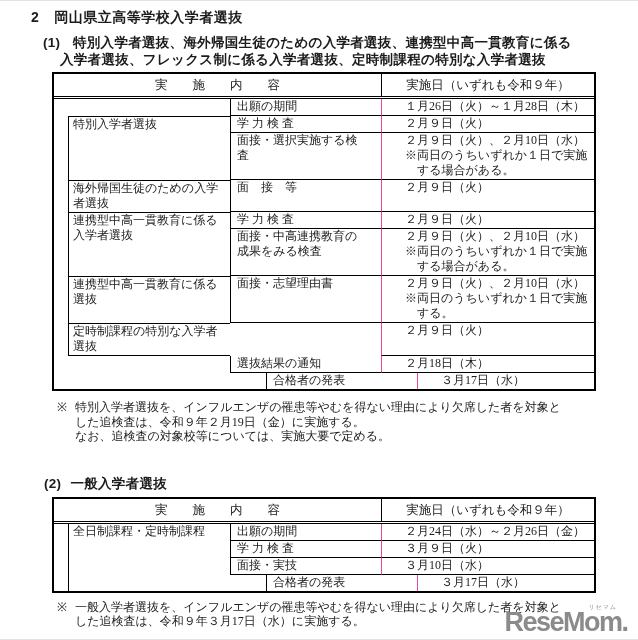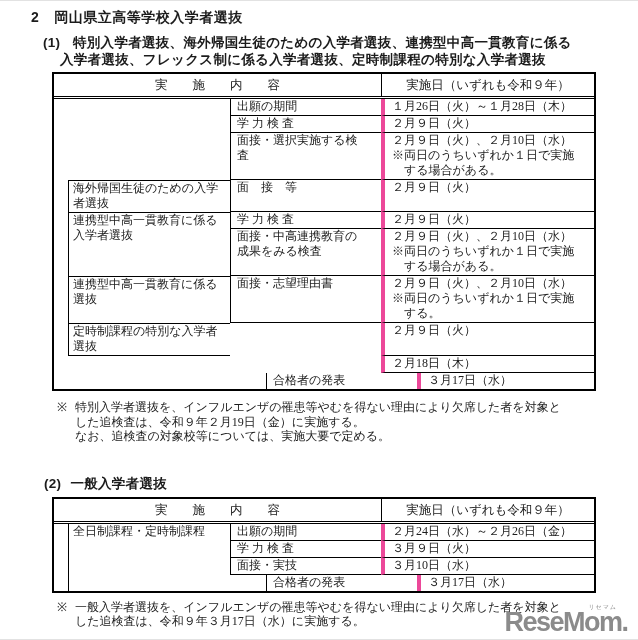--- a/index.html
+++ b/index.html
@@ -55,21 +55,21 @@
   .tbl-body {
     display:grid;
     grid-template-columns:176px 151px 1fr;
     line-height:15px;
   }
   .cell {
     padding:0 5px 1px 6px;
     white-space:pre-line;
   }
   .cell.exam { grid-column:2; border-left:1px solid #000; border-bottom:1px solid #000; }
-  .cell.date { grid-column:3; border-left:4px solid #ec4899; border-bottom:1px solid #000; padding-left:7px; }
+  .cell.date { grid-column:3; border-left:1px solid #ec4899; border-bottom:1px solid #000; padding-left:23px; }
   .cell.nb { border-bottom:none;margin-left:36px; }
   .catbox {
     grid-column:1;
     margin-left:14px;
     padding:0 4px 1px;
     white-space:pre-line;
     border-left:1px solid #000;
     border-top:1px solid #000;
   }
   .catbox.cb-last { border-bottom:1px solid #000; }
@@ -117,20 +117,21 @@
 
 <div class="tbl t1">
   <div class="tbl-head">
     <div class="th-content">実　　施　　内　　容</div>
     <div class="th-date">実施日（いずれも令和９年）</div>
   </div>
   <div class="tbl-body">
     <div class="cell exam" style="grid-row:1">出願の期間</div>
     <div class="cell date" style="grid-row:1">１月26日（火）～１月28日（木）</div>
 
+    <div class="catbox" style="grid-row:2/4">特別入学者選抜</div>
     <div class="cell exam" style="grid-row:2">学 力 検 査</div>
     <div class="cell date" style="grid-row:2">２月９日（火）</div>
 
     <div class="cell exam" style="grid-row:3">面接・選択実施する検
 査</div>
     <div class="cell date" style="grid-row:3">２月９日（火）、２月10日（水）
 ※両日のうちいずれか１日で実施
 　する場合がある。</div>
 
     <div class="catbox" style="grid-row:4/5">海外帰国生徒のための入学
@@ -153,20 +154,21 @@
 選抜</div>
     <div class="cell exam" style="grid-row:7">面接・志望理由書</div>
     <div class="cell date" style="grid-row:7">２月９日（火）、２月10日（水）
 ※両日のうちいずれか１日で実施
 　する。</div>
 
     <div class="catbox cb-last" style="grid-row:8/9">定時制課程の特別な入学者
 選抜</div>
     <div class="cell date" style="grid-row:8">２月９日（火）</div>
 
+    <div class="cell exam" style="grid-row:9">選抜結果の通知</div>
     <div class="cell date" style="grid-row:9">２月18日（木）</div>
 
     <div class="cell exam nb" style="grid-row:10">合格者の発表</div>
     <div class="cell date nb" style="grid-row:10">３月17日（水）</div>
   </div>
 </div>
 
 <div class="note note1">
   <span class="note-mark">※</span>
   <div class="note-text pre">特別入学者選抜を、インフルエンザの罹患等やむを得ない理由により欠席した者を対象と

